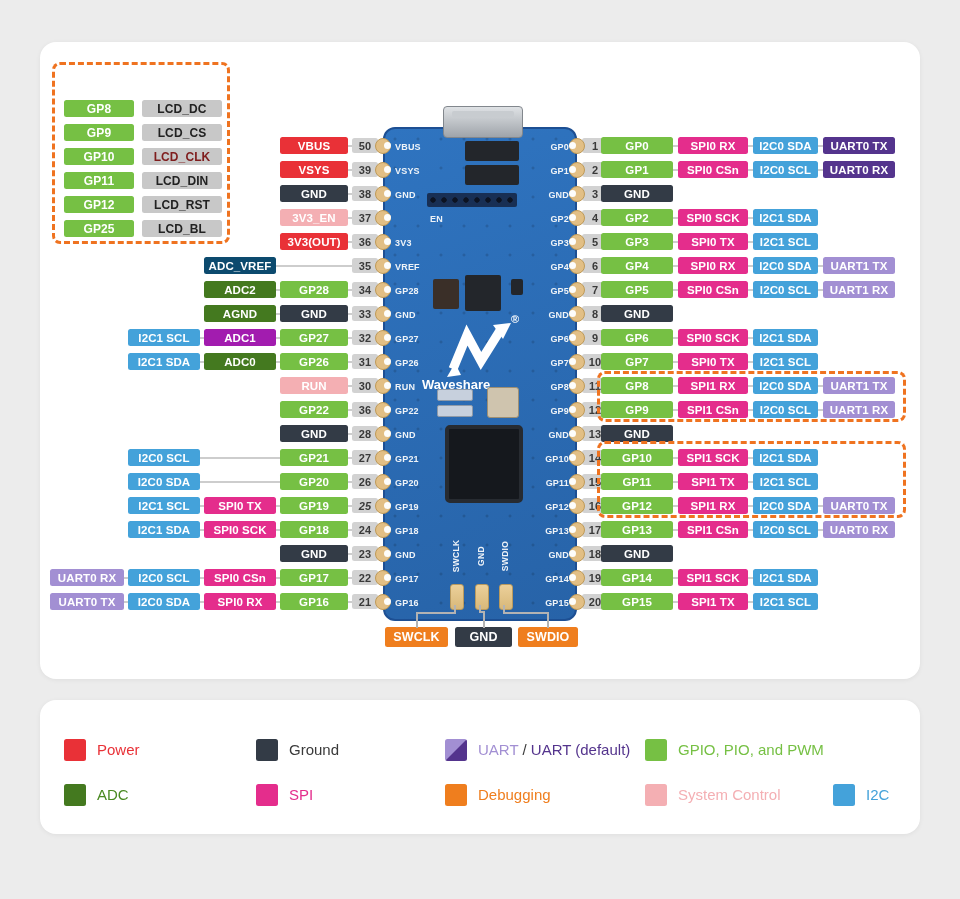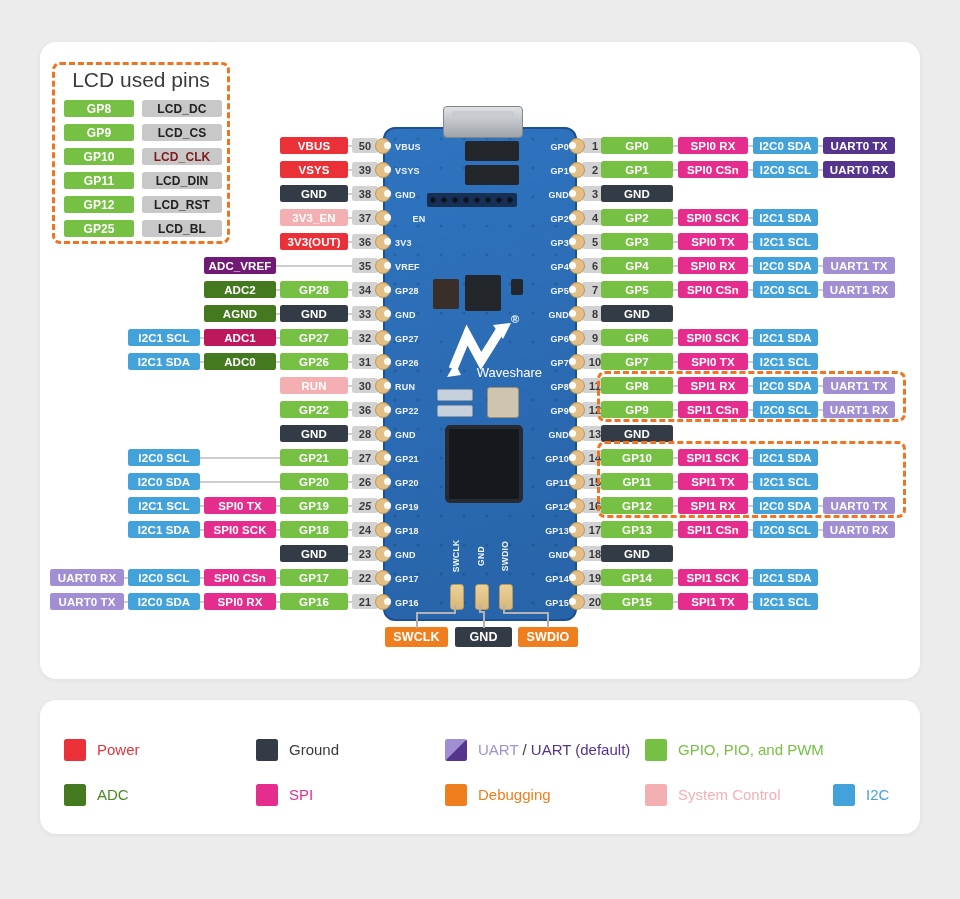--- a/index.html
+++ b/index.html
@@ -30,70 +30,69 @@
   #mcu{position:absolute;left:60px;top:296px;width:78px;height:78px;background:#15181d;border:4px solid #272b31;
        border-radius:5px;box-sizing:border-box;}
   #crystal{position:absolute;left:102px;top:258px;width:32px;height:31px;background:#cfc4ae;border:1px solid #9e8f72;border-radius:3px;box-sizing:border-box;}
   .cap{position:absolute;background:#c7d0dd;border:1px solid #8f9aa8;border-radius:2px;box-sizing:border-box;}
   #hdr{position:absolute;left:42px;top:64px;width:90px;height:14px;background:#182f54;border-radius:2px;
        background-image:radial-gradient(circle at 6px 7px,#0c1322 2.4px,transparent 3px);background-size:11px 14px;}
   .dpad{position:absolute;width:14px;height:26px;background:linear-gradient(#ecd09a,#d8b879);
         border:1px solid #b99a5e;border-radius:3px;box-sizing:border-box;}
   .dlabel{position:absolute;width:50px;height:12px;font-size:8.5px;font-weight:700;color:#eef3f8;
           text-align:center;transform:rotate(-90deg);letter-spacing:.3px;}
-  #brand{position:absolute;left:37px;top:236px;width:120px;text-align:right;color:#fff;font-weight:400;font-size:13px;}
+  #brand{position:absolute;left:37px;top:248px;width:120px;text-align:left;color:#fff;font-weight:700;font-size:13px;}
   #reg{position:absolute;left:126px;top:184px;color:#fff;font-size:11px;font-weight:700;}
   .pad{position:absolute;width:16px;height:16px;border-radius:50%;background:#e2bf85;border:1px solid #bf9a58;box-sizing:border-box;z-index:4;}
   .hole{position:absolute;width:7px;height:7px;border-radius:50%;background:#fdfdfb;z-index:5;}
   
   .sw{position:absolute;width:22px;height:22px;border-radius:2.5px;}
   .lg-label{position:absolute;height:22px;line-height:22px;font-size:15px;font-weight:500;white-space:nowrap;text-align:center;}
   svg.lines{position:absolute;z-index:2;}
 </style>
 </head>
 <body>
 
 <div id="page">
   <div id="main-card" class="card"></div>
   <div id="legend-card" class="card"></div>
 
-  <div id="lcd-title" class="abs" style="z-index:7;">LCD used pins</div>
   <div id="lcd-box" class="dash"></div>
 
   <div id="content" class="abs" style="left:0;top:0;width:960px;height:899px;z-index:4;pointer-events:none;">
       <div class="rline" style="left: 283px; top: 144.5px; width: 102px;"></div>
       <div class="badge num" style="left: 352px; top: 138px; width: 26px; height: 15px;">50</div>
       <div class="badge" style="left: 280px; top: 137px; width: 68px; height: 17px; background: rgb(233, 49, 55);">VBUS</div>
       <div class="rline" style="left: 283px; top: 168.5px; width: 102px;"></div>
       <div class="badge num" style="left: 352px; top: 162px; width: 26px; height: 15px;">39</div>
       <div class="badge" style="left: 280px; top: 161px; width: 68px; height: 17px; background: rgb(233, 49, 55);">VSYS</div>
       <div class="rline" style="left: 283px; top: 192.5px; width: 102px;"></div>
       <div class="badge num" style="left: 352px; top: 186px; width: 26px; height: 15px;">38</div>
       <div class="badge" style="left: 280px; top: 185px; width: 68px; height: 17px; background: rgb(51, 59, 70);">GND</div>
       <div class="rline" style="left: 283px; top: 216.5px; width: 102px;"></div>
       <div class="badge num" style="left: 352px; top: 210px; width: 26px; height: 15px;">37</div>
       <div class="badge" style="left: 280px; top: 209px; width: 68px; height: 17px; background: rgb(244, 175, 179);">3V3_EN</div>
       <div class="rline" style="left: 283px; top: 240.5px; width: 102px;"></div>
       <div class="badge num" style="left: 352px; top: 234px; width: 26px; height: 15px;">36</div>
       <div class="badge" style="left: 280px; top: 233px; width: 68px; height: 17px; background: rgb(233, 49, 55);">3V3(OUT)</div>
       <div class="rline" style="left: 207px; top: 264.5px; width: 178px;"></div>
       <div class="badge num" style="left: 352px; top: 258px; width: 26px; height: 15px;">35</div>
-      <div class="badge" style="left: 204px; top: 257px; width: 72px; height: 17px; background: #701a75;">ADC_VREF</div>
+      <div class="badge" style="left: 204px; top: 257px; width: 72px; height: 17px; background: #0c4a6e;">ADC_VREF</div>
       <div class="rline" style="left: 207px; top: 288.5px; width: 178px;"></div>
       <div class="badge num" style="left: 352px; top: 282px; width: 26px; height: 15px;">34</div>
       <div class="badge" style="left: 280px; top: 281px; width: 68px; height: 17px; background: rgb(118, 192, 68);">GP28</div>
       <div class="badge" style="left: 204px; top: 281px; width: 72px; height: 17px; background: rgb(68, 121, 31);">ADC2</div>
       <div class="rline" style="left: 207px; top: 312.5px; width: 178px;"></div>
       <div class="badge num" style="left: 352px; top: 306px; width: 26px; height: 15px;">33</div>
       <div class="badge" style="left: 280px; top: 305px; width: 68px; height: 17px; background: rgb(51, 59, 70);">GND</div>
       <div class="badge" style="left: 204px; top: 305px; width: 72px; height: 17px; background: rgb(68, 121, 31);">AGND</div>
       <div class="rline" style="left: 131px; top: 336.5px; width: 254px;"></div>
       <div class="badge num" style="left: 352px; top: 330px; width: 26px; height: 15px;">32</div>
       <div class="badge" style="left: 280px; top: 329px; width: 68px; height: 17px; background: rgb(118, 192, 68);">GP27</div>
-      <div class="badge" style="left: 204px; top: 329px; width: 72px; height: 17px; background: #be185d;">ADC1</div>
+      <div class="badge" style="left: 204px; top: 329px; width: 72px; height: 17px; background: #a21caf;">ADC1</div>
       <div class="badge" style="left: 128px; top: 329px; width: 72px; height: 17px; background: rgb(68, 162, 218);">I2C1 SCL</div>
       <div class="rline" style="left: 131px; top: 360.5px; width: 254px;"></div>
       <div class="badge num" style="left: 352px; top: 354px; width: 26px; height: 15px;">31</div>
       <div class="badge" style="left: 280px; top: 353px; width: 68px; height: 17px; background: rgb(118, 192, 68);">GP26</div>
       <div class="badge" style="left: 204px; top: 353px; width: 72px; height: 17px; background: rgb(68, 121, 31);">ADC0</div>
       <div class="badge" style="left: 128px; top: 353px; width: 72px; height: 17px; background: rgb(68, 162, 218);">I2C1 SDA</div>
       <div class="rline" style="left: 283px; top: 384.5px; width: 102px;"></div>
       <div class="badge num" style="left: 352px; top: 378px; width: 26px; height: 15px;">30</div>
       <div class="badge" style="left: 280px; top: 377px; width: 68px; height: 17px; background: rgb(244, 175, 179);">RUN</div>
       <div class="rline" style="left: 283px; top: 408.5px; width: 102px;"></div>
@@ -365,21 +364,21 @@
     </svg>
     <div id="reg">®</div>
     <div id="brand">Waveshare</div>
     <div class="cap" style="left:52px;top:260px;width:36px;height:12px;"></div>
     <div class="cap" style="left:52px;top:276px;width:36px;height:12px;"></div>
     <div id="crystal"></div>
     <div id="mcu"></div>
   <div class="silk" style="left: 10px; top: 12px; width: 48px; text-align: left;">VBUS</div>
       <div class="silk" style="left: 10px; top: 36px; width: 48px; text-align: left;">VSYS</div>
       <div class="silk" style="left: 10px; top: 60px; width: 48px; text-align: left;">GND</div>
-      <div class="silk" style="left: 10px; top: 84px; width: 48px; text-align: center;">EN</div>
+      <div class="silk" style="left: 10px; top: 84px; width: 48px; text-align: right;">EN</div>
       <div class="silk" style="left: 10px; top: 108px; width: 48px; text-align: left;">3V3</div>
       <div class="silk" style="left: 10px; top: 132px; width: 48px; text-align: left;">VREF</div>
       <div class="silk" style="left: 10px; top: 156px; width: 48px; text-align: left;">GP28</div>
       <div class="silk" style="left: 10px; top: 180px; width: 48px; text-align: left;">GND</div>
       <div class="silk" style="left: 10px; top: 204px; width: 48px; text-align: left;">GP27</div>
       <div class="silk" style="left: 10px; top: 228px; width: 48px; text-align: left;">GP26</div>
       <div class="silk" style="left: 10px; top: 252px; width: 48px; text-align: left;">RUN</div>
       <div class="silk" style="left: 10px; top: 276px; width: 48px; text-align: left;">GP22</div>
       <div class="silk" style="left: 10px; top: 300px; width: 48px; text-align: left;">GND</div>
       <div class="silk" style="left: 10px; top: 324px; width: 48px; text-align: left;">GP21</div>

